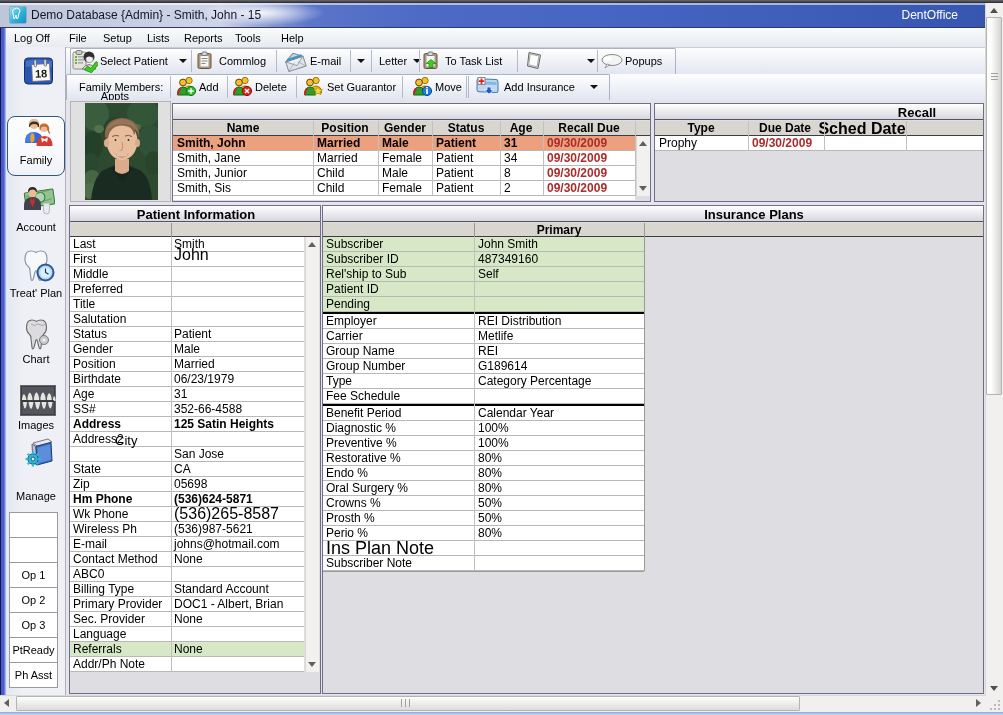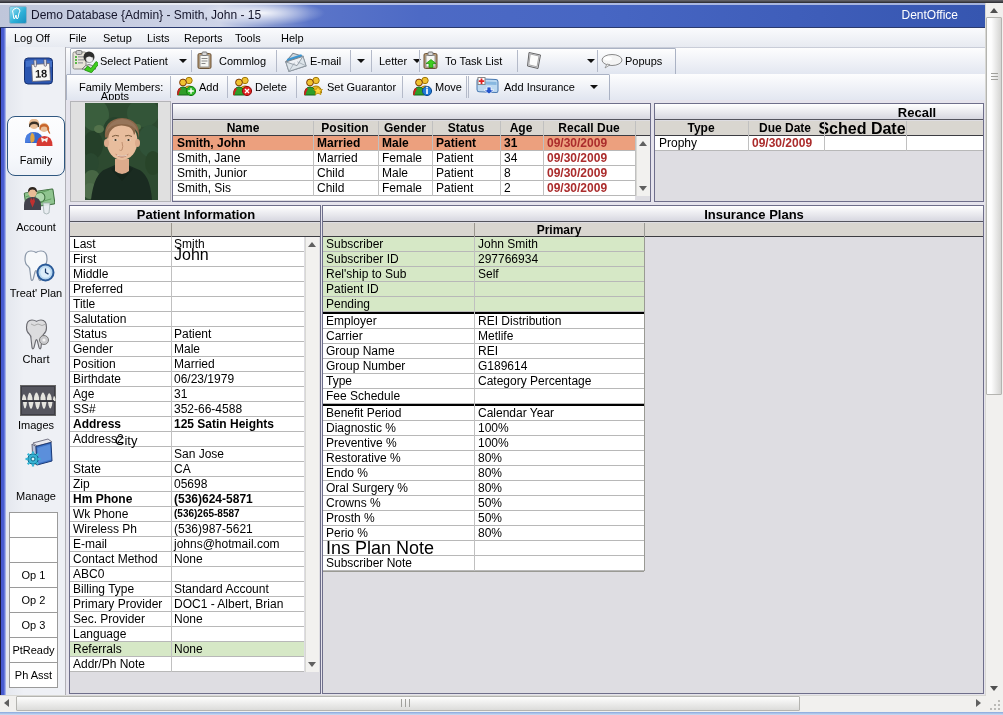--- a/index.html
+++ b/index.html
@@ -410,21 +410,21 @@
 <div style="position:absolute;left:73px;top:462px;width:97px;height:14px;line-height:14px;font-size:12px;white-space:nowrap;">State</div>
 <div style="position:absolute;left:174px;top:462px;width:128px;height:14px;line-height:14px;font-size:12px;white-space:nowrap;">CA</div>
 <div style="position:absolute;left:70px;top:477px;width:234px;height:15px;background:#fff;border-bottom:1px solid #b8b8b8;box-sizing:border-box;"></div>
 <div style="position:absolute;left:73px;top:477px;width:97px;height:14px;line-height:14px;font-size:12px;white-space:nowrap;">Zip</div>
 <div style="position:absolute;left:174px;top:477px;width:128px;height:14px;line-height:14px;font-size:12px;white-space:nowrap;">05698</div>
 <div style="position:absolute;left:70px;top:492px;width:234px;height:15px;background:#fff;border-bottom:1px solid #b8b8b8;box-sizing:border-box;"></div>
 <div style="position:absolute;left:73px;top:492px;width:97px;height:14px;line-height:14px;font-size:12px;font-weight:bold;white-space:nowrap;">Hm Phone</div>
 <div style="position:absolute;left:174px;top:492px;width:128px;height:14px;line-height:14px;font-size:12px;font-weight:bold;white-space:nowrap;">(536)624-5871</div>
 <div style="position:absolute;left:70px;top:507px;width:234px;height:15px;background:#fff;border-bottom:1px solid #b8b8b8;box-sizing:border-box;"></div>
 <div style="position:absolute;left:73px;top:507px;width:97px;height:14px;line-height:14px;font-size:12px;white-space:nowrap;">Wk Phone</div>
-<div style="position:absolute;left:174px;top:507px;width:128px;height:14px;line-height:14px;font-size:10px;white-space:nowrap;font-weight:bold;">(536)265-8587</div>
+<div style="position:absolute;left:174px;top:507px;width:128px;height:14px;line-height:14px;font-size:16px;white-space:nowrap;">(536)265-8587</div>
 <div style="position:absolute;left:70px;top:522px;width:234px;height:15px;background:#fff;border-bottom:1px solid #b8b8b8;box-sizing:border-box;"></div>
 <div style="position:absolute;left:73px;top:522px;width:97px;height:14px;line-height:14px;font-size:12px;white-space:nowrap;">Wireless Ph</div>
 <div style="position:absolute;left:174px;top:522px;width:128px;height:14px;line-height:14px;font-size:12px;white-space:nowrap;">(536)987-5621</div>
 <div style="position:absolute;left:70px;top:537px;width:234px;height:15px;background:#fff;border-bottom:1px solid #b8b8b8;box-sizing:border-box;"></div>
 <div style="position:absolute;left:73px;top:537px;width:97px;height:14px;line-height:14px;font-size:12px;white-space:nowrap;">E-mail</div>
 <div style="position:absolute;left:174px;top:537px;width:128px;height:14px;line-height:14px;font-size:12px;white-space:nowrap;">johns@hotmail.com</div>
 <div style="position:absolute;left:70px;top:552px;width:234px;height:15px;background:#fff;border-bottom:1px solid #b8b8b8;box-sizing:border-box;"></div>
 <div style="position:absolute;left:73px;top:552px;width:97px;height:14px;line-height:14px;font-size:12px;white-space:nowrap;">Contact Method</div>
 <div style="position:absolute;left:174px;top:552px;width:128px;height:14px;line-height:14px;font-size:12px;white-space:nowrap;">None</div>
 <div style="position:absolute;left:70px;top:567px;width:234px;height:15px;background:#fff;border-bottom:1px solid #b8b8b8;box-sizing:border-box;"></div>
@@ -456,21 +456,21 @@
 <div style="position:absolute;left:323px;top:206px;width:660px;height:16px;background:linear-gradient(#ffffff,#d7d7e0);border-bottom:1px solid #54545e;box-sizing:border-box;"></div>
 <div style="position:absolute;left:654px;top:207px;width:200px;height:15px;text-align:center;font-weight:bold;font-size:13px;line-height:15px;">Insurance Plans</div>
 <div style="position:absolute;left:323px;top:223px;width:660px;height:14px;background:#d9d6d0;border-bottom:1px solid #3c3c42;box-sizing:border-box;"></div>
 <div style="position:absolute;left:474px;top:223px;width:1px;height:14px;background:#9a968e;"></div>
 <div style="position:absolute;left:489px;top:224px;width:140px;height:13px;text-align:center;font-weight:bold;font-size:12px;line-height:13px;">Primary</div>
 <div style="position:absolute;left:323px;top:237px;width:321px;height:15px;background:#d6e8c6;border-bottom:1px solid #b8b8b8;box-sizing:border-box;"></div>
 <div style="position:absolute;left:326px;top:237px;width:145px;height:14px;line-height:14px;font-size:12px;white-space:nowrap;">Subscriber</div>
 <div style="position:absolute;left:478px;top:237px;width:160px;height:14px;line-height:14px;font-size:12px;white-space:nowrap;">John Smith</div>
 <div style="position:absolute;left:323px;top:252px;width:321px;height:15px;background:#d6e8c6;border-bottom:1px solid #b8b8b8;box-sizing:border-box;"></div>
 <div style="position:absolute;left:326px;top:252px;width:145px;height:14px;line-height:14px;font-size:12px;white-space:nowrap;">Subscriber ID</div>
-<div style="position:absolute;left:478px;top:252px;width:160px;height:14px;line-height:14px;font-size:12px;white-space:nowrap;">297766934</div>
+<div style="position:absolute;left:478px;top:252px;width:160px;height:14px;line-height:14px;font-size:12px;white-space:nowrap;">487349160</div>
 <div style="position:absolute;left:323px;top:267px;width:321px;height:15px;background:#d6e8c6;border-bottom:1px solid #b8b8b8;box-sizing:border-box;"></div>
 <div style="position:absolute;left:326px;top:267px;width:145px;height:14px;line-height:14px;font-size:12px;white-space:nowrap;">Rel'ship to Sub</div>
 <div style="position:absolute;left:478px;top:267px;width:160px;height:14px;line-height:14px;font-size:12px;white-space:nowrap;">Self</div>
 <div style="position:absolute;left:323px;top:282px;width:321px;height:15px;background:#d6e8c6;border-bottom:1px solid #b8b8b8;box-sizing:border-box;"></div>
 <div style="position:absolute;left:326px;top:282px;width:145px;height:14px;line-height:14px;font-size:12px;white-space:nowrap;">Patient ID</div>
 <div style="position:absolute;left:478px;top:282px;width:160px;height:14px;line-height:14px;font-size:12px;white-space:nowrap;"></div>
 <div style="position:absolute;left:323px;top:297px;width:321px;height:15px;background:#d6e8c6;border-bottom:1px solid #b8b8b8;box-sizing:border-box;"></div>
 <div style="position:absolute;left:326px;top:297px;width:145px;height:14px;line-height:14px;font-size:12px;white-space:nowrap;">Pending</div>
 <div style="position:absolute;left:478px;top:297px;width:160px;height:14px;line-height:14px;font-size:12px;white-space:nowrap;"></div>
 <div style="position:absolute;left:323px;top:312px;width:321px;height:2px;background:#000;"></div>

